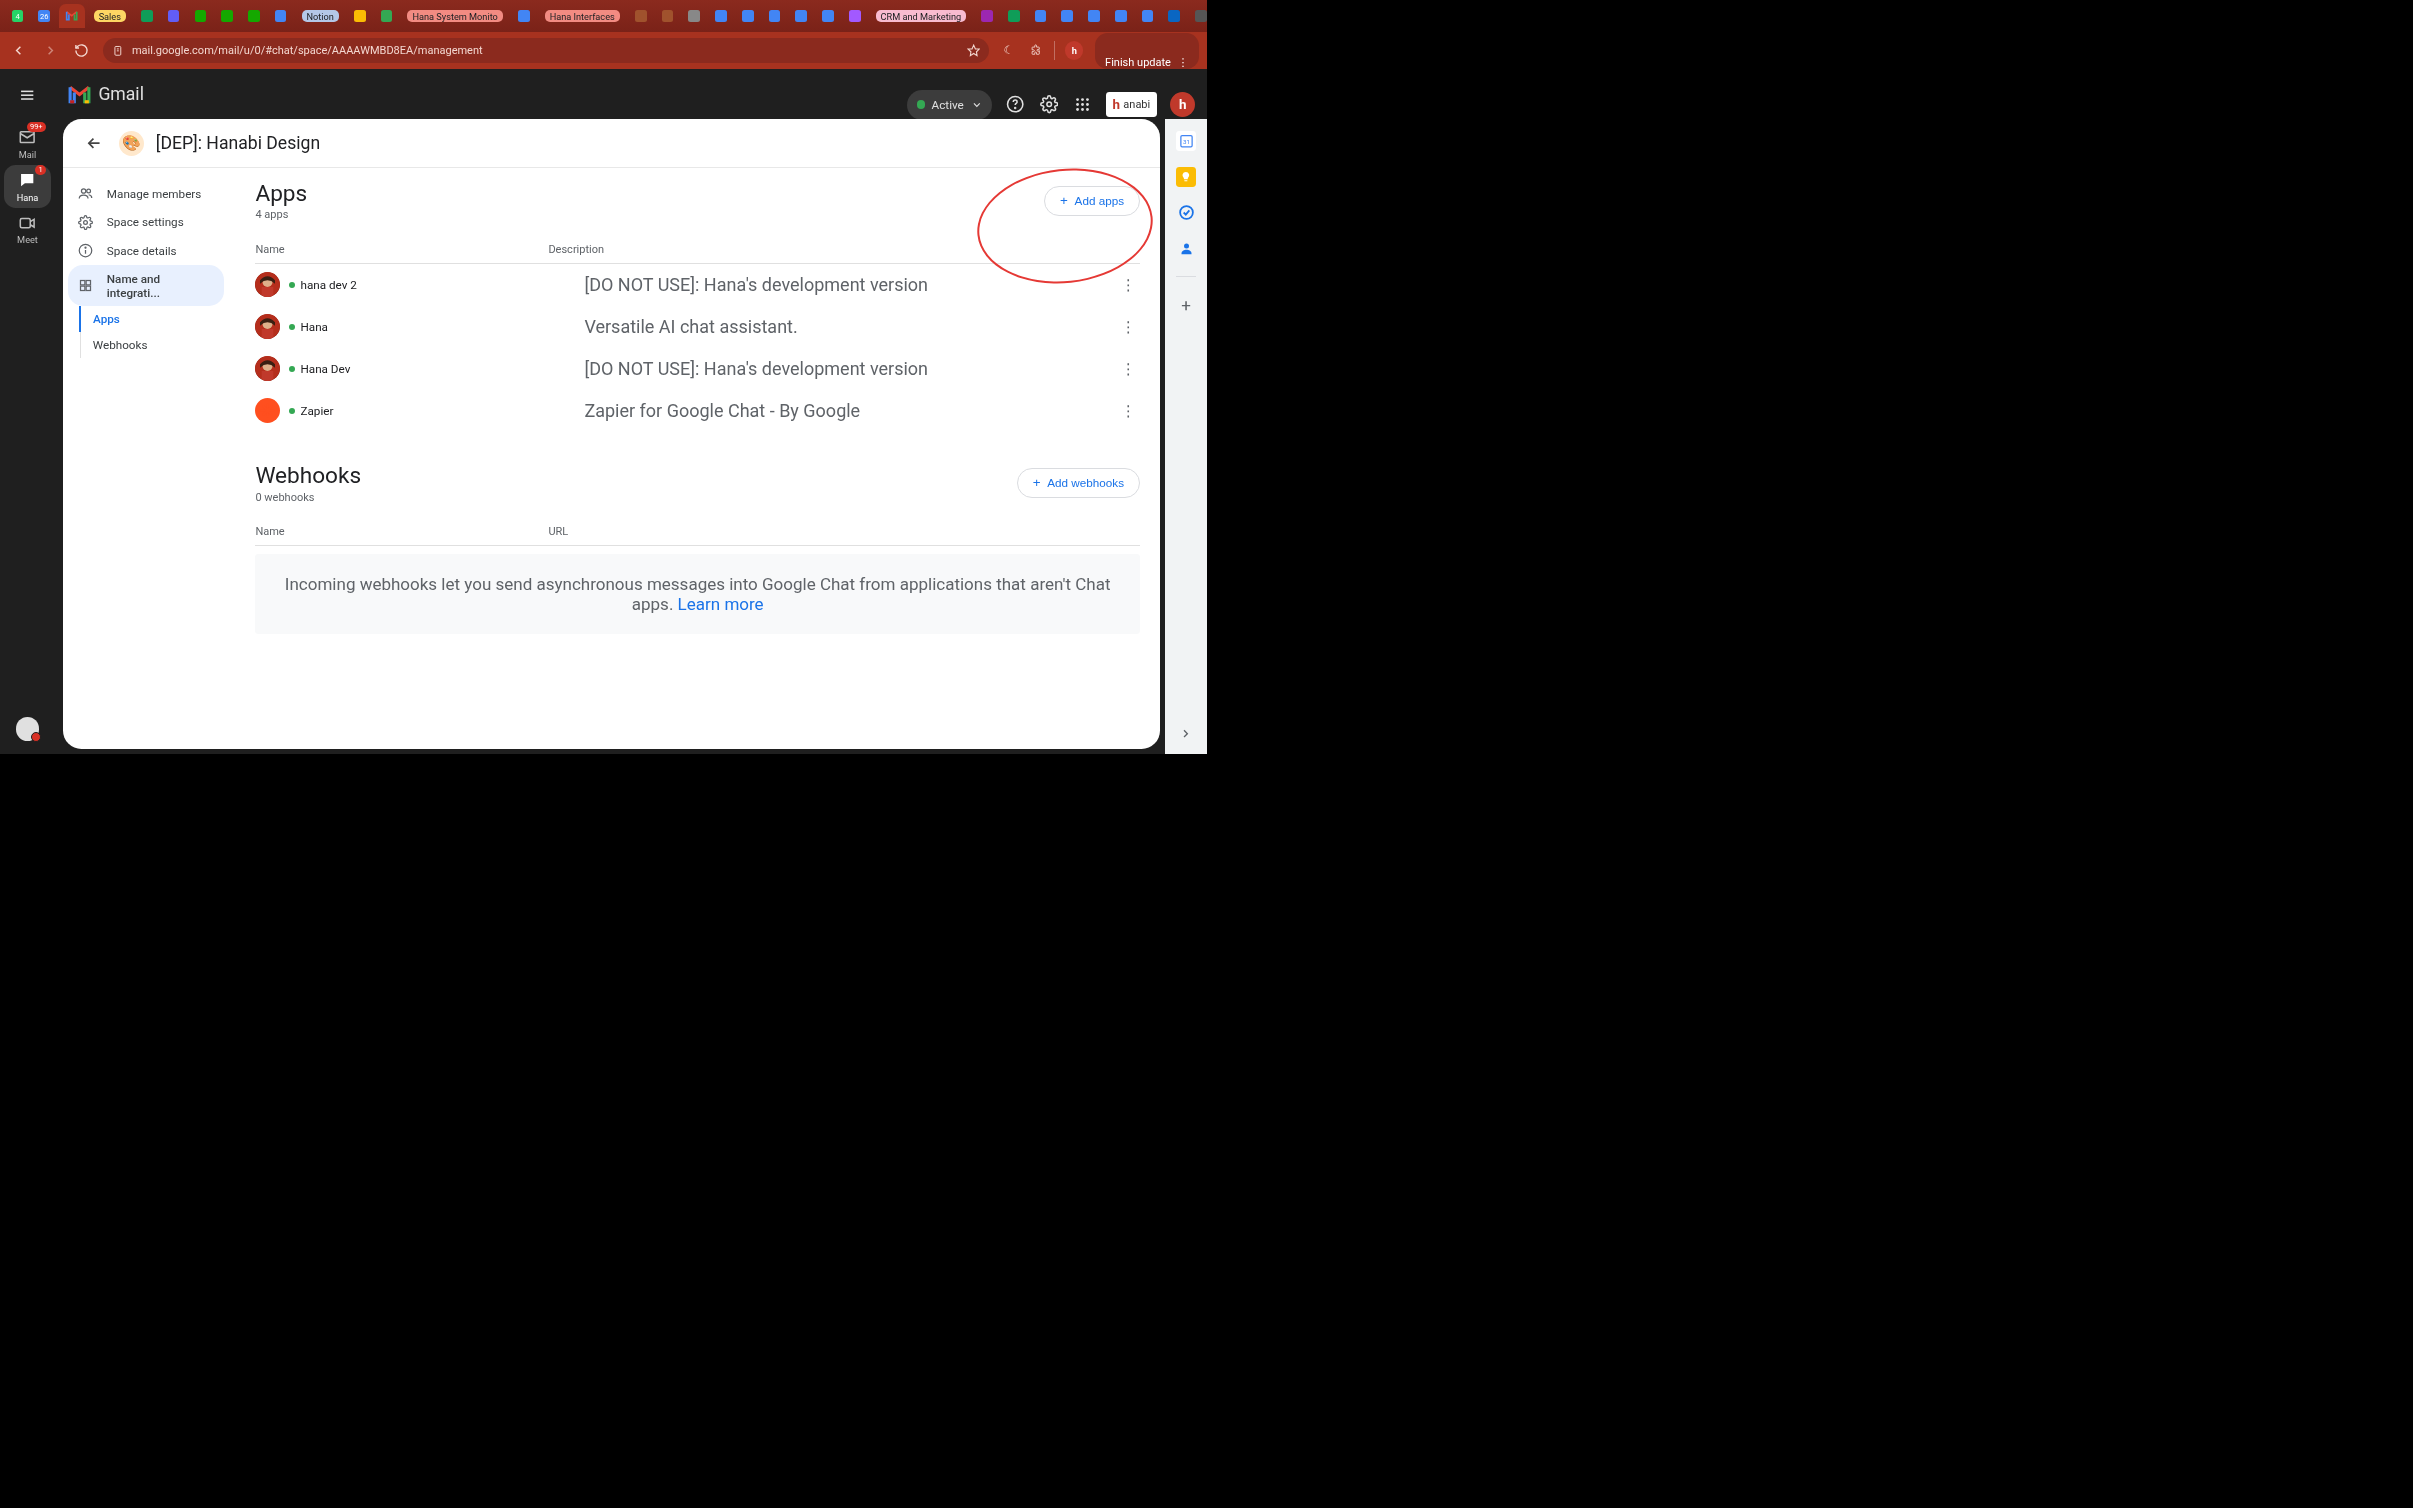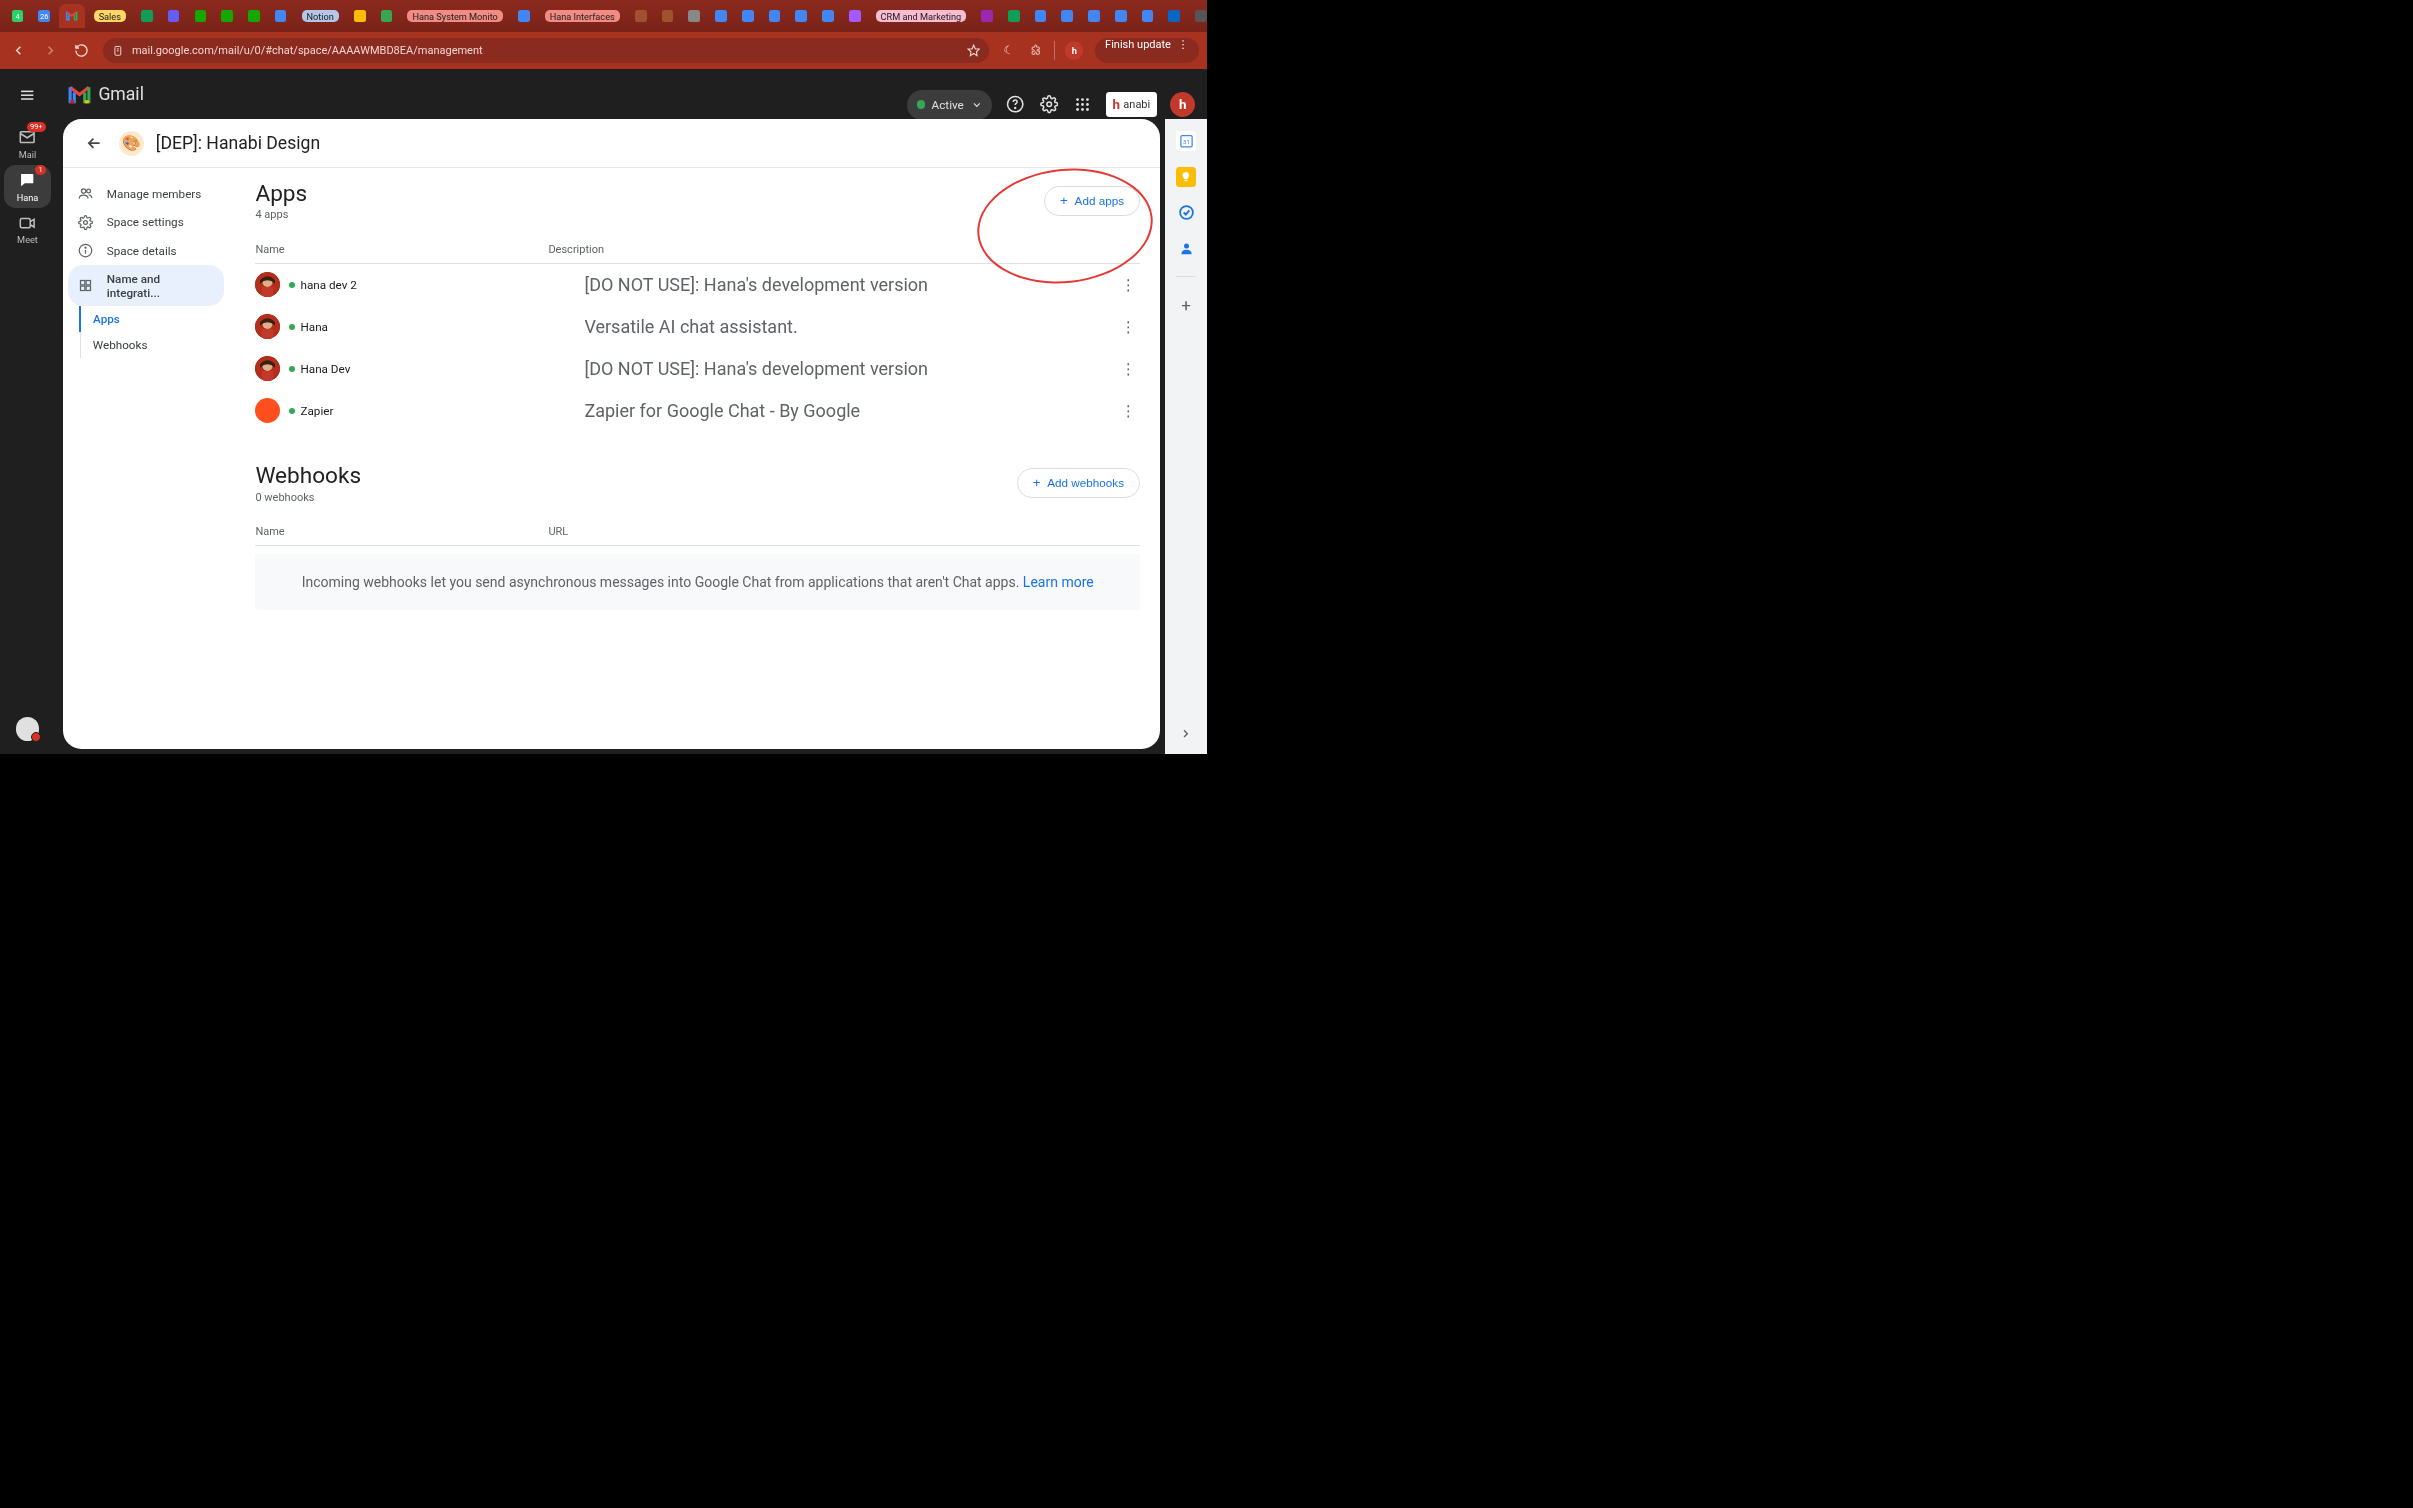--- a/index.html
+++ b/index.html
@@ -12,21 +12,21 @@
   .tab.active { background: #a7321f; }
   .tab .dot { width: 11.7px; height: 11.7px; border-radius: 2.5px; display: inline-flex; align-items: center; justify-content: center; font-size: 7.5px; }
   .tab-label-chip { border-radius: 5px; padding: 0.8px 5px; font-size: 9.2px; }
   .tab-spacer { flex: 1; }
 
   .addrbar { height: 37px; background: #a7321f; display: flex; align-items: center; padding: 0 8.4px; gap: 11.7px; }
   .nav-btn { width: 20px; height: 20px; display: flex; align-items: center; justify-content: center; color: #f3d7d0; font-size: 13.4px; cursor: pointer; }
   .urlbox { flex: 1; height: 25px; background: #8b2a1e; border-radius: 12.6px; display: flex; align-items: center; padding: 0 8.4px; gap: 8.4px; color: #f3d7d0; font-size: 11px; }
   .ext-icons { display: flex; align-items: center; gap: 10px; color: #f3d7d0; }
   .ext-icons .ic { width: 17px; height: 17px; display: flex; align-items: center; justify-content: center; font-size: 11.7px; }
-  .finish-chip { height: 25px; border-radius: 12.6px; background: #8b2a1e; color: #fff; display: flex; align-items: flex-start; padding: 0 10px; gap: 6.7px; font-size: 11px; }
+  .finish-chip { height: 36px; border-radius: 12.6px; background: #8b2a1e; color: #fff; display: flex; align-items: flex-end; padding: 0 10px; gap: 6.7px; font-size: 11px; }
   .avatar-sm { width: 18.4px; height: 18.4px; border-radius: 50%; background: #c0392b; display: flex; align-items: center; justify-content: center; color: #fff; font-weight: bold; font-size: 9.2px; }
 
   
   .app { flex: 1; display: flex; background: #000; height: 685px; }
   .railbar { width: 55px; background: #1f1f1f; display: flex; flex-direction: column; align-items: center; padding-top: 11.7px; gap: 11.7px; color: #bdbdbd; font-size: 9.2px; position: relative; }
   .hamburger { width: 30px; height: 30px; display: flex; align-items: center; justify-content: center; color: #e0e0e0; font-size: 17px; cursor: pointer; }
   .rail-item { display: flex; flex-direction: column; align-items: center; gap: 1.7px; cursor: pointer; width: 47px; padding: 5px 0; border-radius: 11.7px; position: relative; }
   .rail-item.active { background: #3c3c3c; color: #fff; }
   .rail-icon { width: 20px; height: 20px; display: flex; align-items: center; justify-content: center; font-size: 15px; }
   .rail-badge { position: absolute; top: 0px; right: 5px; background: #d93025; color: #fff; font-size: 7.5px; border-radius: 6.7px; padding: 0 3.4px; line-height: 10px; }
@@ -76,21 +76,21 @@
   .row .av { width: 25px; height: 25px; border-radius: 50%; background: linear-gradient(#b03020,#6a1a10); margin-right: 8.4px; display:flex; align-items:center; justify-content:center; overflow:hidden; }
   .row .status { width: 6.7px; height: 6.7px; border-radius: 50%; background: #34a853; margin-right: 5px; }
   .row .name { font-size: 11.7px; color: #202124; }
   .row .desc { flex: 1; color: #5f6368; font-size: 18px; padding-left: 0; }
   .row .namecell { width: 293px; display: flex; align-items: center; }
   .row .menu-ic { width: 23.5px; color: #5f6368; display:flex; align-items:center; justify-content:center; cursor:pointer; font-size:15px; }
 
   .zap-av { background: #ff4f1f !important; position:relative; }
   .zap-av svg { width:17px; height:17px; }
 
-  .webhook-empty { background: #f8f9fa; border-radius: 3.4px; padding: 20px 17px; margin-top: 8.4px; text-align: center; color: #5f6368; font-size: 14px; }
+  .webhook-empty { background: #f8f9fa; border-radius: 3.4px; padding: 20px 17px; margin-top: 8.4px; text-align: center; color: #5f6368; font-size: 17px; }
   .webhook-empty a { color: #1a73e8; text-decoration: none; cursor: pointer; }
 
   .red-circle { position: absolute; border: 2.5px solid #e53935; border-radius: 50%; width: 176px; height: 114px; top: -17px; right: -13.4px; transform: rotate(-6deg); pointer-events: none; }
 
   .side-panel { width: 42px; background: #f1f3f4; display: flex; flex-direction: column; align-items: center; padding-top: 11.7px; gap: 16px; }
   .side-panel .sp { width: 20px; height: 20px; border-radius: 3.4px; display:flex; align-items:center; justify-content:center; cursor:pointer; font-size:11.7px; }
   .side-panel .divider { width: 20px; height: 0.8px; background: #dadce0; margin: 1.7px 0; }
 
   svg { display:block; }
 </style>

